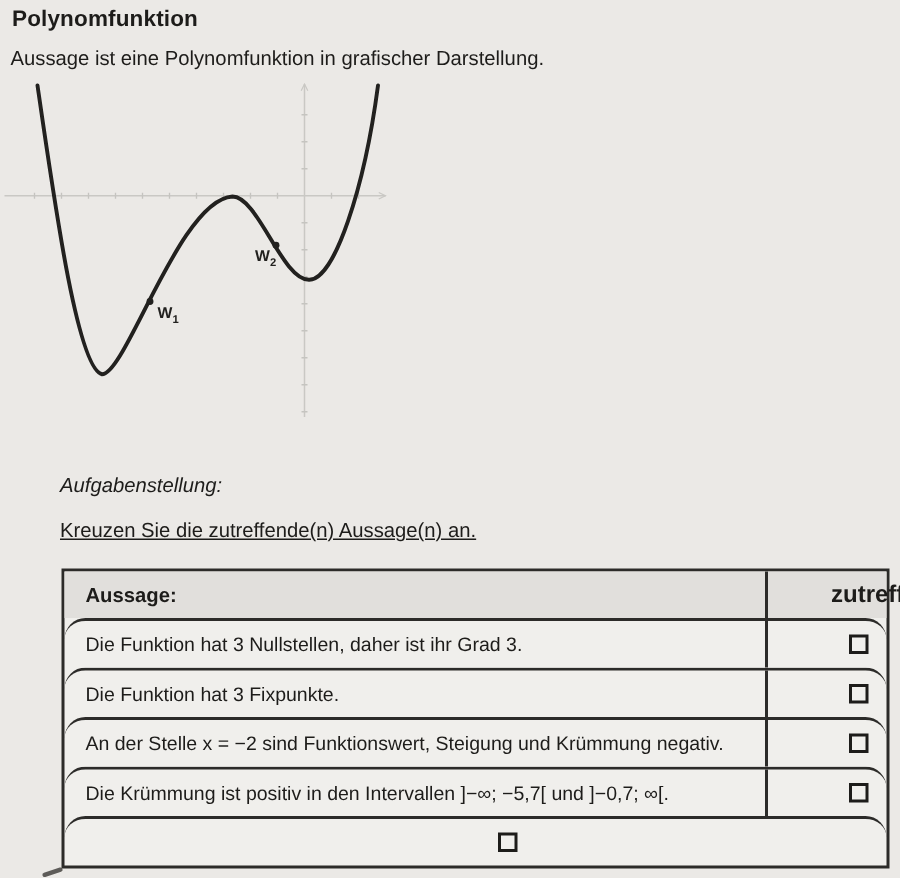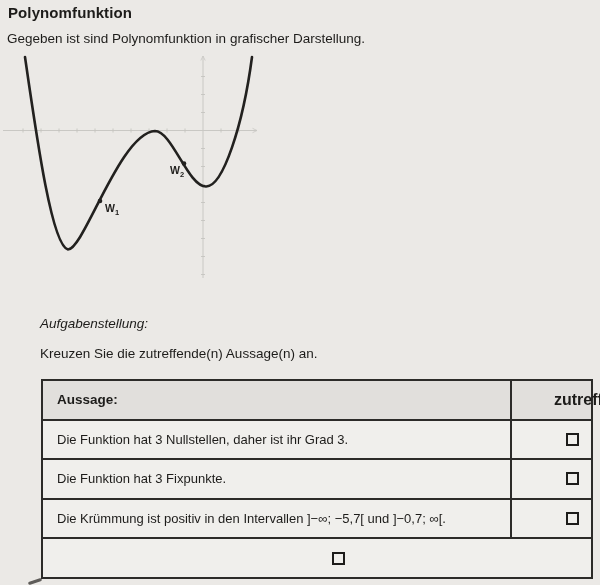--- a/index.html
+++ b/index.html
@@ -21,31 +21,32 @@
   .graph{
     position:absolute;left:0;top:50px;width:290px;height:245px;
   }
   .task-label{
     position:absolute;left:40px;top:316px;
     font-size:13.5px;font-style:italic;text-align:right;
   }
   .task-instruction{
     position:absolute;left:40px;top:346px;
     font-size:13.5px;
+    text-decoration:underline;
   }
   .statement-table{
     position:absolute;left:41px;top:379px;width:552px;height:200px;
     box-sizing:border-box;border:2px solid #2c2b29;
     background:#f0efec;
     display:flex;flex-direction:column;
   }
   .t-row{
     display:flex;flex:1 1 0;align-items:stretch;min-height:0;
   }
-  .t-row + .t-row{border-top:2px solid #2c2b29;}
+  .t-row + .t-row{border-top:2px solid #2c2b29;border-radius:14px;}
   .t-row.header{background:#e1dfdc;}
   .cell-statement{
     flex:0 0 469px;box-sizing:border-box;
     border-right:2px solid #2c2b29;
     display:flex;align-items:center;
     padding:0 8px 0 14px;
     font-size:13px;
   }
   .t-row.header .cell-statement{font-size:13.5px;font-weight:bold;}
   .cell-check{
@@ -59,21 +60,21 @@
   }
   .scan-smudge{
     position:absolute;left:28px;top:580px;width:14px;height:3px;
     background:#45433f;transform:rotate(-18deg);border-radius:2px;opacity:.85;
   }
 </style>
 </head>
 <body>
 
 <div class="doc-title">Polynomfunktion</div>
-<div class="doc-intro">Gegeben ist sind Polynomfunktion in grafischer Darstellung.</div>
+<div class="doc-intro">Aussage ist eine Polynomfunktion in grafischer Darstellung.</div>
 
 <svg class="graph" viewBox="0 50 290 245" xmlns="http://www.w3.org/2000/svg">
 
   <g stroke="#c9c8c4" stroke-width="1" fill="none">
     <path d="M3 130.5 H257"></path>
     <path d="M203 56 V278"></path>
     <path d="M252.5 128.3 L257 130.5 L252.5 132.7" stroke-width="0.8"></path>
     <path d="M200.8 60.5 L203 56 L205.2 60.5" stroke-width="0.8"></path>
   </g>
   <g stroke="#c5c4c0" stroke-width="0.9">
@@ -113,20 +114,26 @@
     </div>
   </div>
 
   <div class="t-row">
     <div class="cell-statement">Die Funktion hat 3 Fixpunkte.</div>
     <div class="cell-check">
       <span class="checkbox"></span>
     </div>
   </div>
 
+  <div class="t-row">
+    <div class="cell-statement">An der Stelle x = −2 sind Funktionswert, Steigung und Krümmung negativ.</div>
+    <div class="cell-check">
+      <span class="checkbox"></span>
+    </div>
+  </div>
 
   <div class="t-row">
     <div class="cell-statement">Die Krümmung ist positiv in den Intervallen ]−∞; −5,7[ und ]−0,7; ∞[.</div>
     <div class="cell-check">
       <span class="checkbox"></span>
     </div>
   </div>
 
   <div class="t-row">
     <div class="cell-check">

